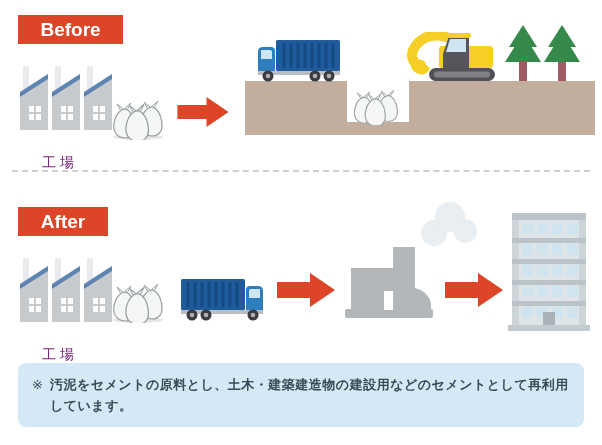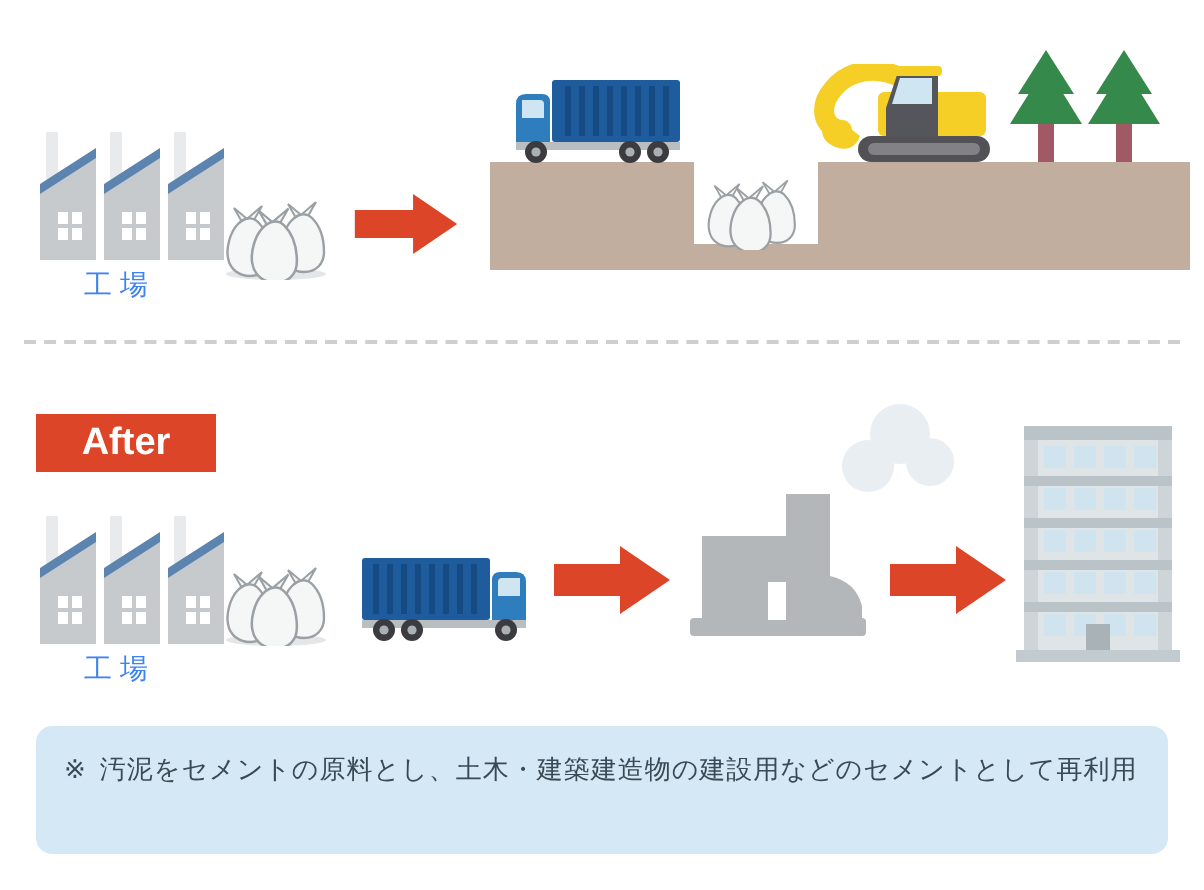--- a/index.html
+++ b/index.html
@@ -12,47 +12,51 @@
     position:absolute; background:#dc4527; color:#ffffff;
     font-family:"Liberation Sans","DejaVu Sans",sans-serif;
     font-weight:bold; font-size:19px;
     display:flex; align-items:center; justify-content:center;
   }
   #badge-before { left:18px; top:15px; width:105px; height:29px; }
   #badge-after  { left:18px; top:207px; width:90px; height:29px; }
   .jp-label {
     position:absolute;
     font-family:Liberation Mono, monospace;
-    font-size:14px; color:#3b82f6; text-align:center; letter-spacing:2px;
+    font-size:14px; color:#701a75; text-align:center; letter-spacing:2px;
     white-space:nowrap;
+    margin-top:20px;
   }
   .wide-ls { letter-spacing:4px; }
   #ground { left:245px; top:81px; width:350px; height:54px; background:#c2ae9e; }
   #pit    { left:102px; top:0; width:62px; height:41px; background:#ffffff; }
   #divider {
     position:absolute; left:12px; top:170px; width:578px; height:0;
     border-top:2px dashed #cfcfcf;
   }
   #note-box {
     position:absolute; left:18px; top:363px; width:566px; height:64px;
     background:#d5e8f5; border-radius:8px; box-sizing:border-box;
     padding:11px 14px 0 14px;
     font-size:13px; color:#3a4a54;
   }
   .note-row { display:flex; }
   .note-marker { margin-right:7px; line-height:21px; }
-  .note-lines { line-height:21px; letter-spacing:0.5px; }
+  .note-lines { line-height:21px; letter-spacing:0.5px;font-weight:bold; }
   .mirror { transform:scaleX(-1); }
   svg { display:block; }
 </style>
 </head>
 <body>
 
 <div id="stage">
 
+  <div id="badge-before" class="badge">
+    <span>Before</span>
+  </div>
 
   <div class="abs" style="left:20px; top:66px;">
     <svg width="92" height="64" viewBox="0 0 92 64">
       <defs>
         <g id="fu-a">
           <rect x="3" y="0" width="6" height="26" fill="#e8eaeb"></rect>
           <polygon points="0,27 28,9 28,64 0,64" fill="#c6cacd"></polygon>
           <polygon points="0,26 28,8 28,13 0,31" fill="#5d84af"></polygon>
           <g fill="#ffffff">
             <rect x="9" y="40" width="5" height="6"></rect>
@@ -291,17 +295,18 @@
       </g>
       <rect x="35" y="99" width="12" height="13" fill="#a9b3b7"></rect>
     </svg>
   </div>
 
   <div id="note-box">
     <div class="note-row">
       <div class="note-marker">※</div>
       <div class="note-lines">
         <div>汚泥をセメントの原料とし、土木・建築建造物の建設用などのセメントとして再利用</div>
+        <div>しています。</div>
       </div>
     </div>
   </div>
 
 </div>
 
 </body></html>

